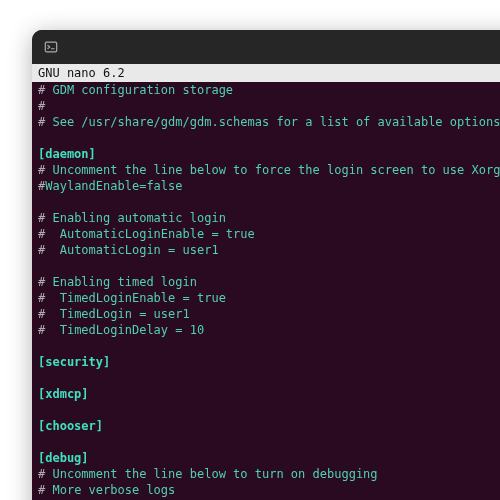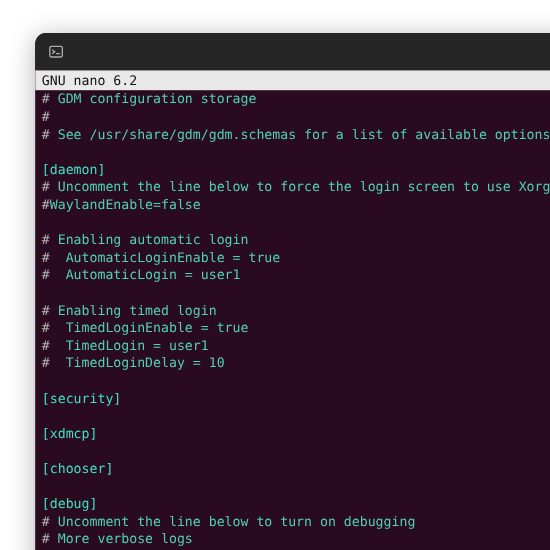--- a/index.html
+++ b/index.html
@@ -47,21 +47,21 @@
   .editor {
     font-family: "DejaVu Sans Mono","Menlo","Consolas",monospace;
     font-size: 12px;
     line-height: 16px;
     padding: 0 6px 6px 6px;
     color: #4fd1b3;
     white-space: pre;
   }
   .gutter { color: #b0b0b0; }
   .line { height: 16px; }
-  .bold-sec { font-weight: normal; color: #3fe0c0; }
+  .bold-sec { font-weight: bold; color: #3fe0c0; }
 </style>
 </head>
 <body>
 
 <div class="window">
   <div class="titlebar">
     <span class="titlebar-icon">
       <svg viewBox="0 0 16 16" fill="none" stroke="currentColor" stroke-width="1.4">
         <rect x="1.5" y="2.5" width="13" height="11" rx="1.5"></rect>
         <path d="M4 6l2.5 2L4 10M8 10h4"></path>

